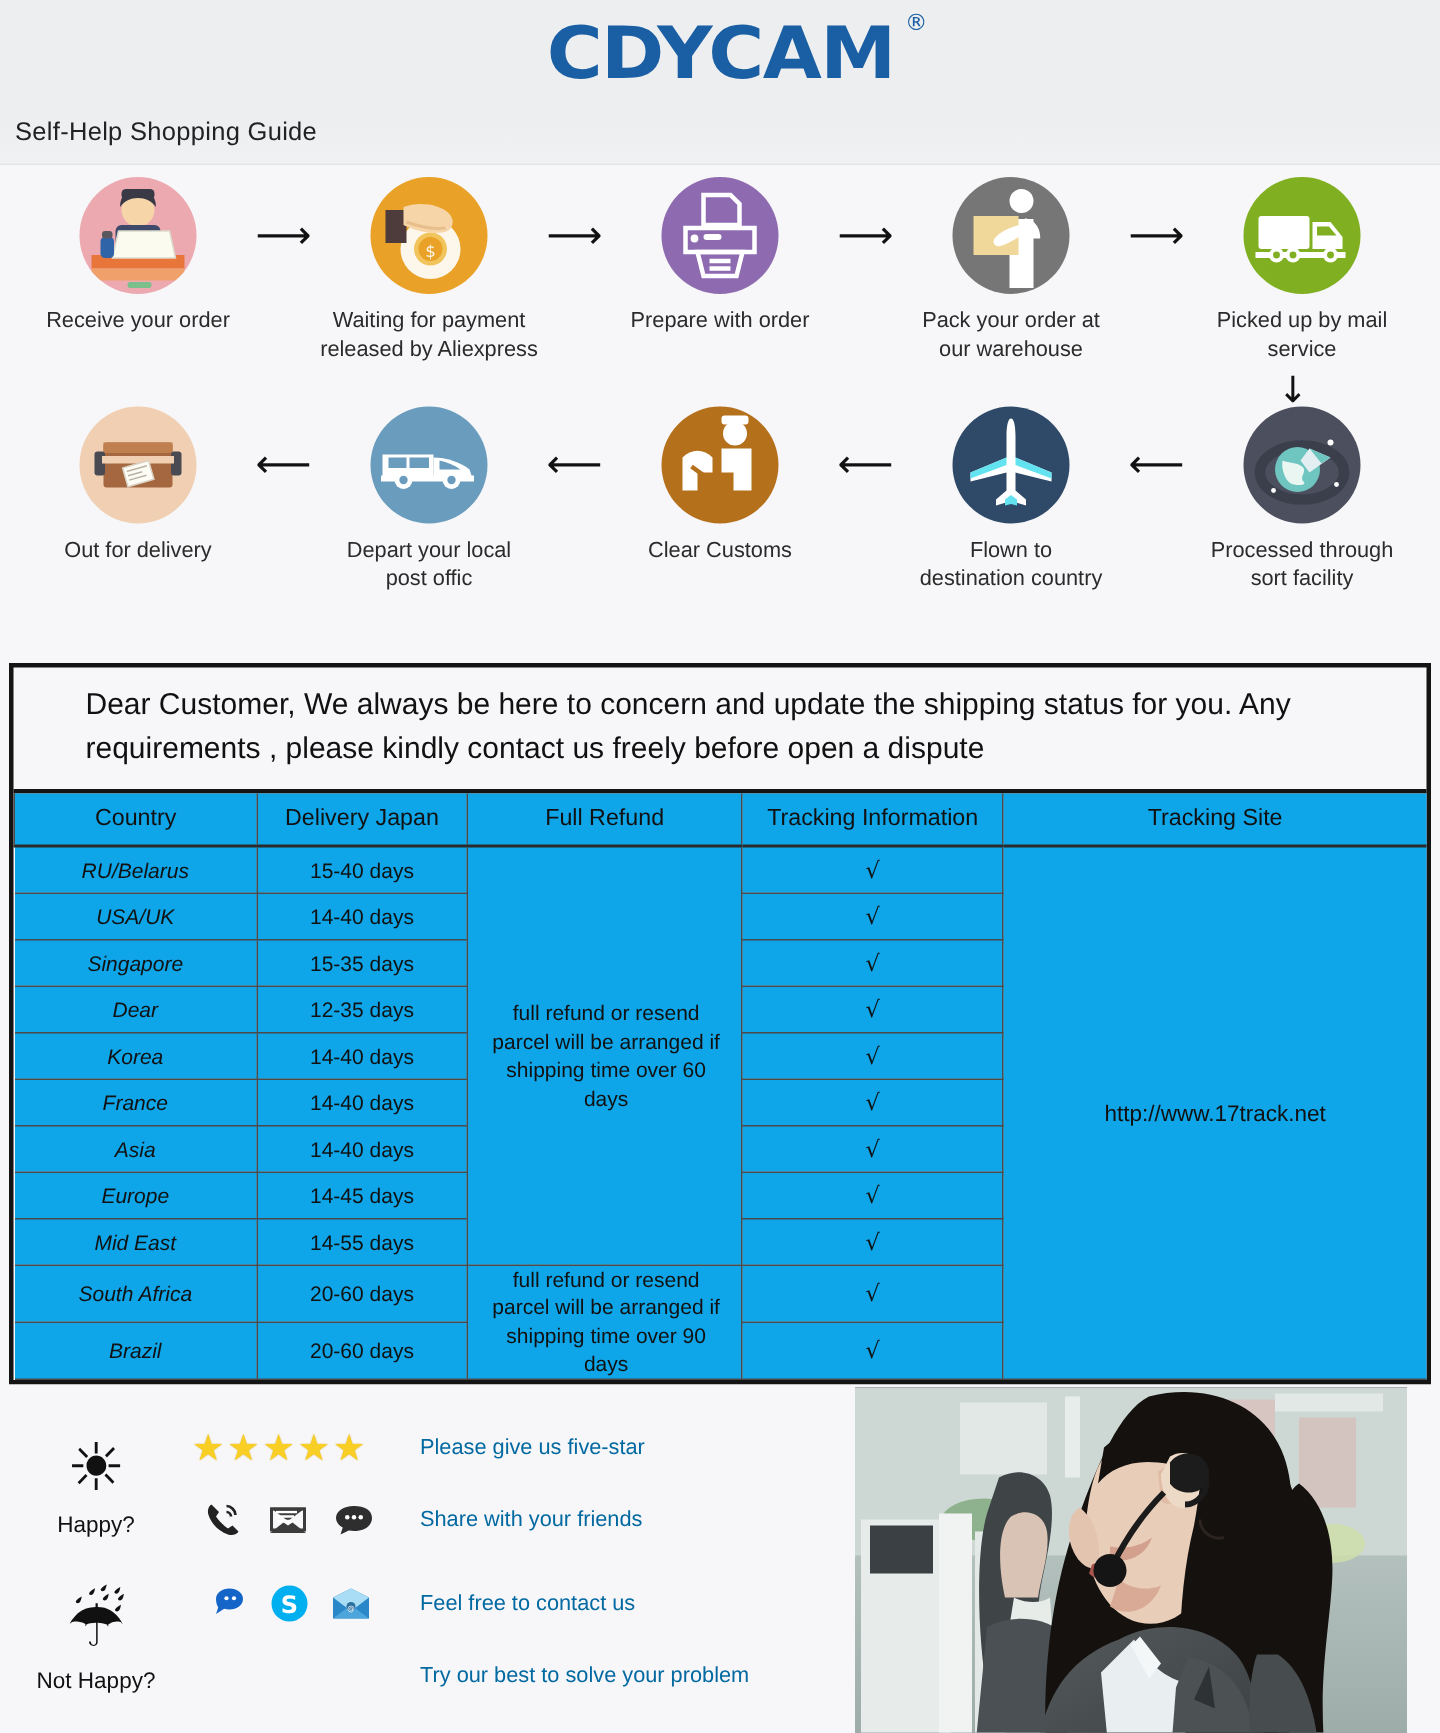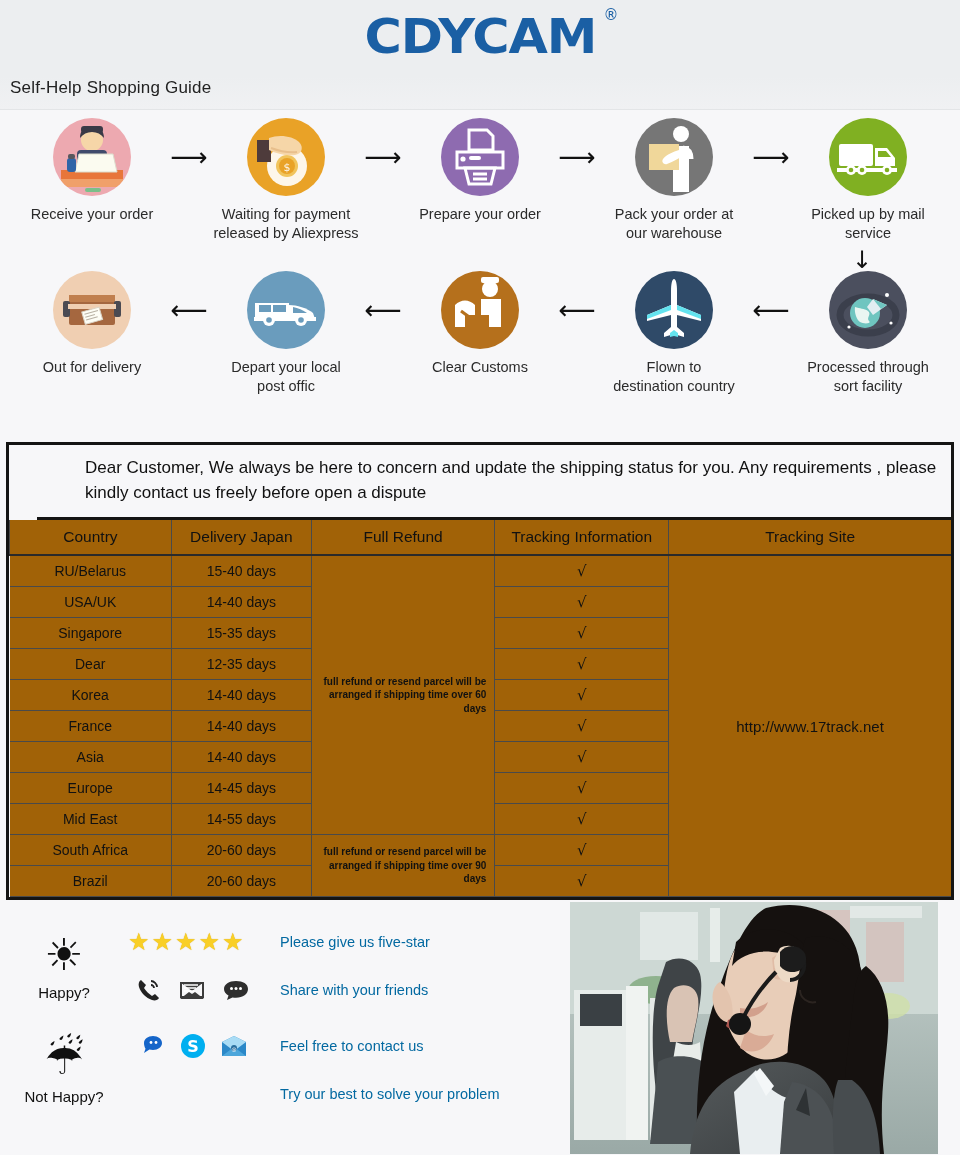--- a/index.html
+++ b/index.html
@@ -103,68 +103,66 @@
   .art { position: absolute; inset: 0; }
 
   
   .table-block {
     margin: 10px 6px 0 6px;
     border: 3px solid #141414;
     background: #f7f7f9;
   }
   .notice {
     padding: 11px 14px 12px 48px;
-    font-size: 17px;
+    font-size: 20px;
     line-height: 1.45;
     color: #111;
     border-bottom: 3px solid #141414;
-    margin-left: 28px;
   }
   table.ship {
     width: 100%;
     border-collapse: collapse;
     font-size: 14px;
   }
   table.ship th, table.ship td {
     border: 1px solid #4a4a4a;
     text-align: center;
     color: #111;
-    background: #a16207;
+    background: #0ea5e9;
   }
   table.ship th {
     font-weight: normal;
     font-size: 15.5px;
     height: 35px;
     border-top: none;
     border-bottom: 2px solid #2a2a2a;
   }
   table.ship td { height: 31px; }
   table.ship td.refund {
-    font-size: 10px;
+    font-size: 14px;
     line-height: 1.35;
-    text-align: right;
+    text-align: center;
     padding: 0 8px 0 10px;
     vertical-align: middle;
-    font-weight: bold;
   }
   table.ship td.site {
     font-size: 15px;
     vertical-align: middle;
     border-right: none;
   }
   table.ship td.check {
     font-size: 15px;
     font-family: "DejaVu Sans", sans-serif;
   }
   table.ship col.c-country { width: 163px; }
   table.ship col.c-time    { width: 141px; }
   table.ship col.c-refund  { width: 185px; }
   table.ship col.c-track   { width: 175px; }
   table.ship col.c-site    { width: 284px; }
-  table.ship tr td:first-child { border-left: none; }
+  table.ship tr td:first-child { border-left: none; font-style: italic; }
 
   
   .bottom {
     position: relative;
     height: 270px;
     background: #f7f7f9;
   }
   .svc-left {
     position: absolute;
     left: 0; top: 14px;
@@ -297,21 +295,21 @@
             <g fill="none" stroke="#ffffff" stroke-width="3">
           <path d="M28 12h18l6 6v14H28z"></path>
           <path d="M16 34h46v16H16z"></path>
           <path d="M24 50l4 16h22l4-16z"></path>
           <path d="M32 56h14M32 61h14"></path>
         </g>
         <circle cx="22" cy="41" r="2.6" fill="#fff"></circle>
         <rect x="28" y="38" width="12" height="4" rx="2" fill="#fff"></rect>
         </svg>
       </div>
-      <div class="caption">Prepare your order</div>
+      <div class="caption">Prepare with order</div>
     </div>
 
     <div class="arrow">⟶</div>
 
     <div class="step">
       <div class="circle" style="background:#767676">
         <svg class="art" viewBox="0 0 78 78">
             <g>
           <circle cx="46" cy="16" r="8" fill="#fff"></circle>
           <path d="M38 28h16v46H38z" fill="#fff"></path>

